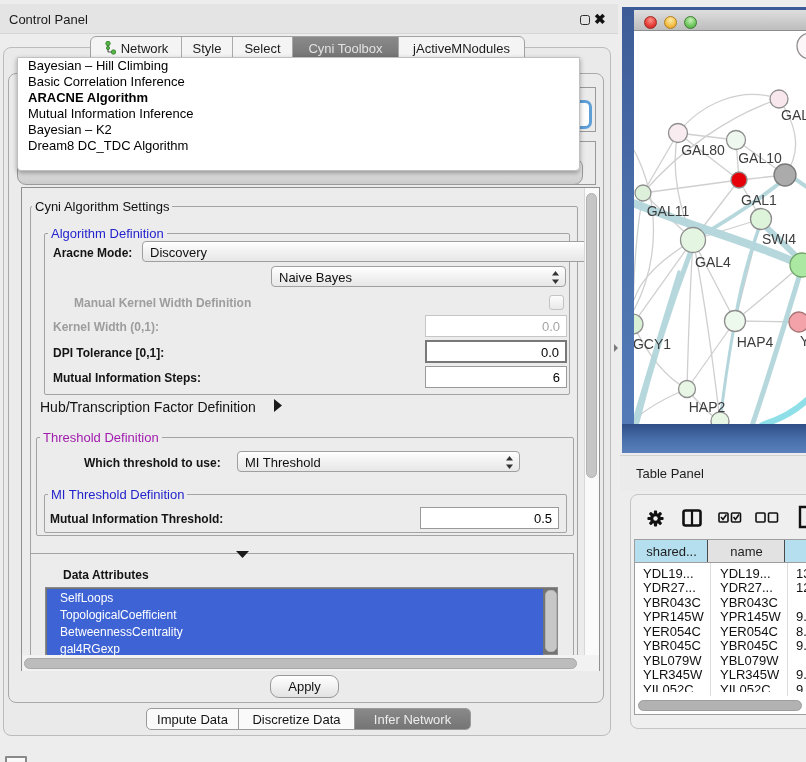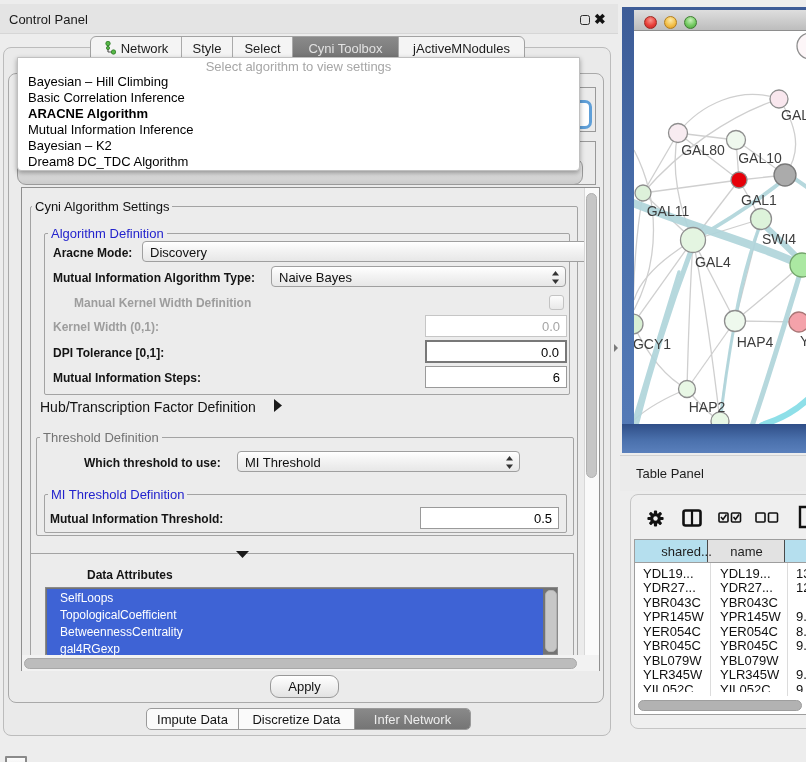--- a/index.html
+++ b/index.html
@@ -57,21 +57,20 @@
 
   <div class="lbl abs" style="left:31px;top:58px;">Aracne Mode:</div>
   <div class="combo" style="left:120px;top:53px;width:464px;height:21px;">
     <span class="ctext">Discovery</span>
     <svg class="carr" width="9" height="15" viewBox="0 0 9 15">
         <path d="M4.5 1 L8 5.5 L1 5.5 Z" fill="#333"></path>
         <path d="M4.5 14 L8 9.5 L1 9.5 Z" fill="#333"></path>
       </svg>
   </div>
 
-  <div class="lbl abs" style="left:31px;top:83px;">Mutual Information Algorithm Type:</div>
   <div class="combo" style="left:249px;top:78px;width:295px;height:21px;">
     <span class="ctext">Naive Bayes</span>
     <svg class="carr" width="9" height="15" viewBox="0 0 9 15">
         <path d="M4.5 1 L8 5.5 L1 5.5 Z" fill="#333"></path>
         <path d="M4.5 14 L8 9.5 L1 9.5 Z" fill="#333"></path>
       </svg>
   </div>
 
   <div class="glbl abs" style="left:31px;top:108px;padding-left:21px;">Manual Kernel Width Definition</div>
   <div class="abs" style="left:527px;top:107px;width:13px;height:13px;border:1px solid #c3c3c3;border-radius:3px;background:linear-gradient(#fcfcfc,#e9e9e9);"></div>
@@ -84,41 +83,41 @@
 
   <div class="lbl abs" style="left:31px;top:183px;">Mutual Information Steps:</div>
   <div class="field" style="left:403px;top:178px;width:142px;height:22px;border:1px solid #9a9a9a;color:#000;">6</div>
 
   <div class="abs" style="left:18px;top:211px;font-size:14px;color:#121212;">Hub/Transcription Factor Definition</div>
   <svg class="abs" style="left:251px;top:211px;" width="10" height="13" viewBox="0 0 10 13">
       <path d="M1 0 L9 6.5 L1 13 Z" fill="#1a1a1a"></path>
     </svg>
 
   <div class="group" style="left:14px;top:249px;width:536px;height:97px;"></div>
-  <div class="gtitle" style="left:18px;top:242px;color:#737373;">Threshold Definition</div>
+  <div class="gtitle" style="left:18px;top:242px;color:#a21caf;">Threshold Definition</div>
 
   <div class="lbl abs" style="left:62px;top:268px;">Which threshold to use:</div>
   <div class="combo" style="left:215px;top:263px;width:283px;height:21px;">
     <span class="ctext">MI Threshold</span>
     <svg class="carr" width="9" height="15" viewBox="0 0 9 15">
         <path d="M4.5 1 L8 5.5 L1 5.5 Z" fill="#333"></path>
         <path d="M4.5 14 L8 9.5 L1 9.5 Z" fill="#333"></path>
       </svg>
   </div>
 
   <div class="group" style="left:22px;top:306px;width:521px;height:37px;"></div>
   <div class="gtitle" style="left:26px;top:299px;color:#2323cd;">MI Threshold Definition</div>
   <div class="lbl abs" style="left:28px;top:324px;">Mutual Information Threshold:</div>
   <div class="field" style="left:398px;top:319px;width:139px;height:22px;border:1px solid #9a9a9a;color:#000;">0.5</div>
 
   <div class="abs" style="left:8px;top:365px;width:542px;height:300px;border:1px solid #a3a3a3;"></div>
   <svg class="abs" style="left:214px;top:362px;" width="13" height="9" viewBox="0 0 13 9">
       <path d="M0 1 L13 1 L6.5 8 Z" fill="#1a1a1a"></path>
     </svg>
-  <div class="lbl abs" style="left:24px;top:380px;padding-left:41px;">Data Attributes</div>
+  <div class="lbl abs" style="left:0;top:380px;padding-left:41px;">Data Attributes</div>
 
   <div class="abs" style="left:23px;top:399px;width:513px;height:68px;border:1px solid #8a8a8a;background:#737373;box-sizing:border-box;">
     <div class="abs" style="left:1px;top:1px;width:496px;height:66px;background:#3e63d5;"></div>
     <div class="abs" style="left:14px;top:2px;font-size:12px;color:#fff;line-height:17px;white-space:nowrap;">SelfLoops<br>TopologicalCoefficient<br>BetweennessCentrality<br>gal4RGexp</div>
     <div class="abs" style="left:499px;top:2px;width:10px;height:60px;background:#c7c7c7;border:1px solid #b2b2b2;border-radius:5px;"></div>
   </div>
 </div>
 
 <div class="abs" style="left:584px;top:188px;width:15px;height:467px;background:#fafafa;border-left:1px solid #d8d8d8;box-sizing:border-box;"></div>
 <div class="abs" style="left:586px;top:193px;width:11px;height:285px;background:#c6c6c6;border:1px solid #b0b0b0;border-radius:6px;box-sizing:border-box;"></div>
@@ -132,21 +131,20 @@
   <div style="width:115px;display:flex;align-items:center;justify-content:center;border-right:1px solid #9a9a9a;font-size:13px;color:#141414;">Discretize Data</div>
   <div style="width:115px;display:flex;align-items:center;justify-content:center;font-size:13px;color:#ededed;background:linear-gradient(#898989,#757575);">Infer Network</div>
 </div>
 
 <div class="abs" style="left:300px;top:87px;width:294px;height:43px;border:1px solid #999;"></div>
 <div class="abs" style="left:300px;top:141px;width:294px;height:42px;border:1px solid #999;"></div>
 <div class="abs" style="left:400px;top:100px;width:186px;height:23px;border:3px solid #5f9fd8;border-radius:7px;background:#fff;"></div>
 <div class="abs" style="left:17px;top:158px;width:566px;height:27px;border:1px solid #9a9a9a;border-radius:9px;background:linear-gradient(#f6f6f6,#cbcbcb);box-sizing:border-box;"></div>
 
 <div class="abs" style="left:17px;top:57px;width:563px;height:114px;background:#fff;border:1px solid #c0c0c0;border-radius:0 0 4px 4px;box-shadow:0 2px 5px rgba(0,0,0,0.35);box-sizing:border-box;">
-  <div style="text-align:center;font-size:13px;color:#a6a6a6;padding-top:1px;">Select algorithm to view settings</div>
   <div style="font-size:13px;color:#000;line-height:16px;padding-left:10px;white-space:nowrap;">Bayesian – Hill Climbing<br>Basic Correlation Inference<br><b>ARACNE Algorithm</b><br>Mutual Information Inference<br>Bayesian – K2<br>Dream8 DC_TDC Algorithm</div>
 </div>
 
 <div class="abs" style="left:5px;top:756px;width:18px;height:14px;border:2px solid #8a8a8a;background:linear-gradient(#fdfdfd,#e3e3e3);border-radius:1px;"></div>
 
 <div class="abs" style="left:622px;top:7px;width:184px;height:446px;background:linear-gradient(#3d5c97,#4a70ac 50%,#557bb8);"></div>
 <div class="abs" style="left:634px;top:10px;width:172px;height:21px;background:linear-gradient(#dedede,#bdbdbd);border-bottom:1px solid #8e8e8e;box-sizing:border-box;"></div>
 <div class="abs" style="left:643.5px;top:15.5px;width:11px;height:11px;border-radius:50%;background:radial-gradient(circle at 50% 30%,#f8958d,#e8413a 55%,#c02323);border:0.5px solid #9e2820;"></div>
 <div class="abs" style="left:663.5px;top:15.5px;width:11px;height:11px;border-radius:50%;background:radial-gradient(circle at 50% 30%,#fce9a8,#f3c14b 55%,#dd9422);border:0.5px solid #b37f1d;"></div>
 <div class="abs" style="left:683.5px;top:15.5px;width:11px;height:11px;border-radius:50%;background:radial-gradient(circle at 50% 30%,#c9f0bb,#74ca62 55%,#4ba13c);border:0.5px solid #3e7d31;"></div>
@@ -273,21 +271,21 @@
 </svg>
 <svg class="abs" style="left:798px;top:505px;" width="13" height="24" viewBox="0 0 13 24">
   <path d="M2 2 L9 2 L13 7 L13 22 L2 22 Z" fill="none" stroke="#111" stroke-width="2.4"></path>
 </svg>
 
 <div class="abs" style="left:634px;top:539px;width:172px;height:174px;border:1px solid #9e9e9e;border-right:none;background:#fff;overflow:hidden;">
   <div class="abs" style="left:0px;top:0px;width:73px;height:23px;background:#b5dfee;border-right:1px solid #4a4a4a;box-sizing:border-box;"></div>
   <div class="abs" style="left:73px;top:0px;width:77px;height:23px;background:#e2e2e2;border-right:1px solid #4a4a4a;box-sizing:border-box;"></div>
   <div class="abs" style="left:150px;top:0px;width:22px;height:23px;background:#b5dfee;"></div>
   <div class="abs" style="left:0px;top:22px;width:172px;height:1px;background:#9e9e9e;"></div>
-  <div class="abs" style="left:0px;top:4px;width:73px;text-align:center;font-size:13px;color:#1e1e1e;padding-left:15px;">shared...</div>
+  <div class="abs" style="left:0px;top:4px;width:73px;text-align:center;font-size:13px;color:#1e1e1e;">shared...</div>
   <div class="abs" style="left:73px;top:4px;width:77px;text-align:center;font-size:13px;color:#1e1e1e;">name</div>
   <div class="abs" style="left:74.5px;top:23px;width:1px;height:133px;background:#dcdcdc;"></div>
   <div class="abs" style="left:151.5px;top:23px;width:1px;height:133px;background:#dcdcdc;"></div>
   <div class="abs" style="left:0px;top:26.5px;width:172px;height:125.5px;overflow:hidden;">
     <div class="abs" style="left:8px;top:0px;font-size:13px;line-height:14.5px;color:#111;">YDL19...<br>YDR27...<br>YBR043C<br>YPR145W<br>YER054C<br>YBR045C<br>YBL079W<br>YLR345W<br>YIL052C</div>
     <div class="abs" style="left:85px;top:0px;font-size:13px;line-height:14.5px;color:#111;">YDL19...<br>YDR27...<br>YBR043C<br>YPR145W<br>YER054C<br>YBR045C<br>YBL079W<br>YLR345W<br>YIL052C</div>
     <div class="abs" style="left:161px;top:0px;font-size:13px;line-height:14.5px;color:#111;">13<br>12<br><br>9.<br>8.<br>9.<br><br>9.<br>9.</div>
   </div>
   <div class="abs" style="left:0px;top:156px;width:172px;height:18px;background:#fff;"></div>
   <div class="abs" style="left:3px;top:160px;width:164px;height:11px;background:#b2b2b2;border:1px solid #9e9e9e;border-radius:6px;box-sizing:border-box;"></div>

